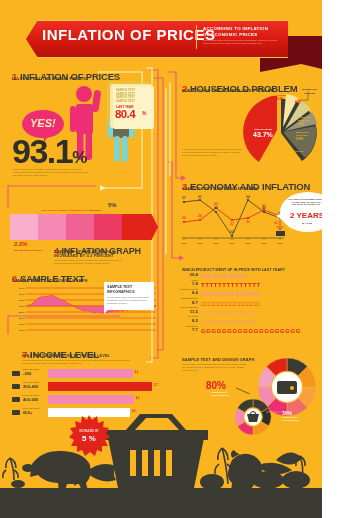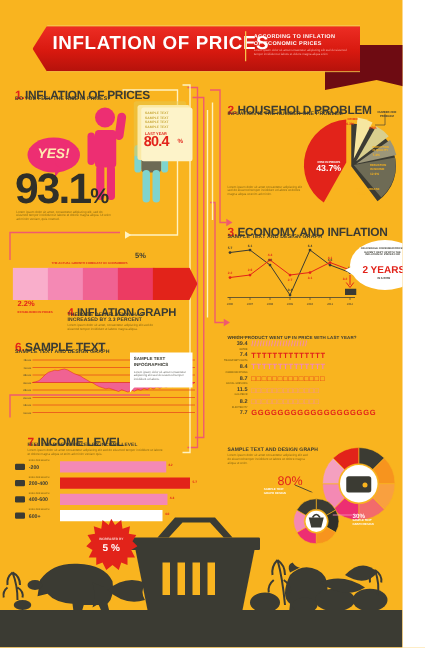--- a/index.html
+++ b/index.html
@@ -349,21 +349,21 @@
       <path d="M19 1 A18 18 0 0 1 34.588457268119896 10.000000000000004 L27.22724133595217 14.250000000000002 A9.5 9.5 0 0 0 19 9.5 Z" fill="#3B3B33" stroke="#F9B41F" stroke-width=".5"></path>
       <path d="M34.588457268119896 10.000000000000004 A18 18 0 0 1 34.588457268119896 28.000000000000004 L27.227241335952165 23.75 A9.5 9.5 0 0 0 27.22724133595217 14.250000000000002 Z" fill="#2F2F29" stroke="#F9B41F" stroke-width=".5"></path>
       <path d="M34.588457268119896 28.000000000000004 A18 18 0 0 1 18.999999999999993 37 L18.999999999999996 28.5 A9.5 9.5 0 0 0 27.227241335952165 23.75 Z" fill="#F7941E" stroke="#F9B41F" stroke-width=".5"></path>
       <path d="M18.999999999999993 37 A18 18 0 0 1 3.4115427318800986 27.999999999999993 L10.77275866404783 23.749999999999996 A9.5 9.5 0 0 0 18.999999999999996 28.5 Z" fill="#ED2E72" stroke="#F9B41F" stroke-width=".5"></path>
       <path d="M3.4115427318800986 27.999999999999993 A18 18 0 0 1 3.4115427318801057 9.999999999999998 L10.772758664047833 14.25 A9.5 9.5 0 0 0 10.77275866404783 23.749999999999996 Z" fill="#F489B4" stroke="#F9B41F" stroke-width=".5"></path>
       <path d="M3.4115427318801057 9.999999999999998 A18 18 0 0 1 19.000000000000014 1 L19.000000000000007 9.5 A9.5 9.5 0 0 0 10.772758664047833 14.25 Z" fill="#3B3B33" stroke="#F9B41F" stroke-width=".5"></path>
       <circle cx="19" cy="19" r="8.5" fill="#ffffff"></circle>
       <path d="M13 16 h12 l-2 8 h-8 z" fill="#3B3B33"></path>
       <path d="M16 16 q3 -5 6 0" fill="none" stroke="#3B3B33" stroke-width="1.2"></path>
     </svg>
-  <div class="abs" style="left:222px;top:380px;color:#E2231A;font-size:10px;font-weight:normal;">80%</div>
+  <div class="abs" style="left:206px;top:380px;color:#E2231A;font-size:10px;font-weight:bold;">80%</div>
   <div class="abs" style="left:211px;top:391px;color:#fff;font-size:2.3px;font-weight:bold;">SAMPLE TEXT</div>
   <div class="abs" style="left:211px;top:394px;color:#fff;font-size:2.3px;font-weight:bold;">GRAPH DESIGN</div>
   <svg class="abs" style="left:236px;top:386px;width:24px;height:8px;">
     <path d="M0 2 L14 8" stroke="#3B3B33" stroke-width=".7" fill="none"></path>
   </svg>
   <div class="abs" style="left:282px;top:410px;color:#fff;font-size:5px;font-weight:bold;">30%</div>
   <div class="abs" style="left:282px;top:416px;color:#fff;font-size:2.2px;font-weight:bold;">SAMPLE TEXT</div>
   <div class="abs" style="left:282px;top:419px;color:#fff;font-size:2.2px;font-weight:bold;">GRAPH DESIGN</div>
   <svg class="abs" style="left:266px;top:408px;width:18px;height:6px;">
     <path d="M0 4 L16 4" stroke="#F489B4" stroke-width=".7" fill="none"></path>

